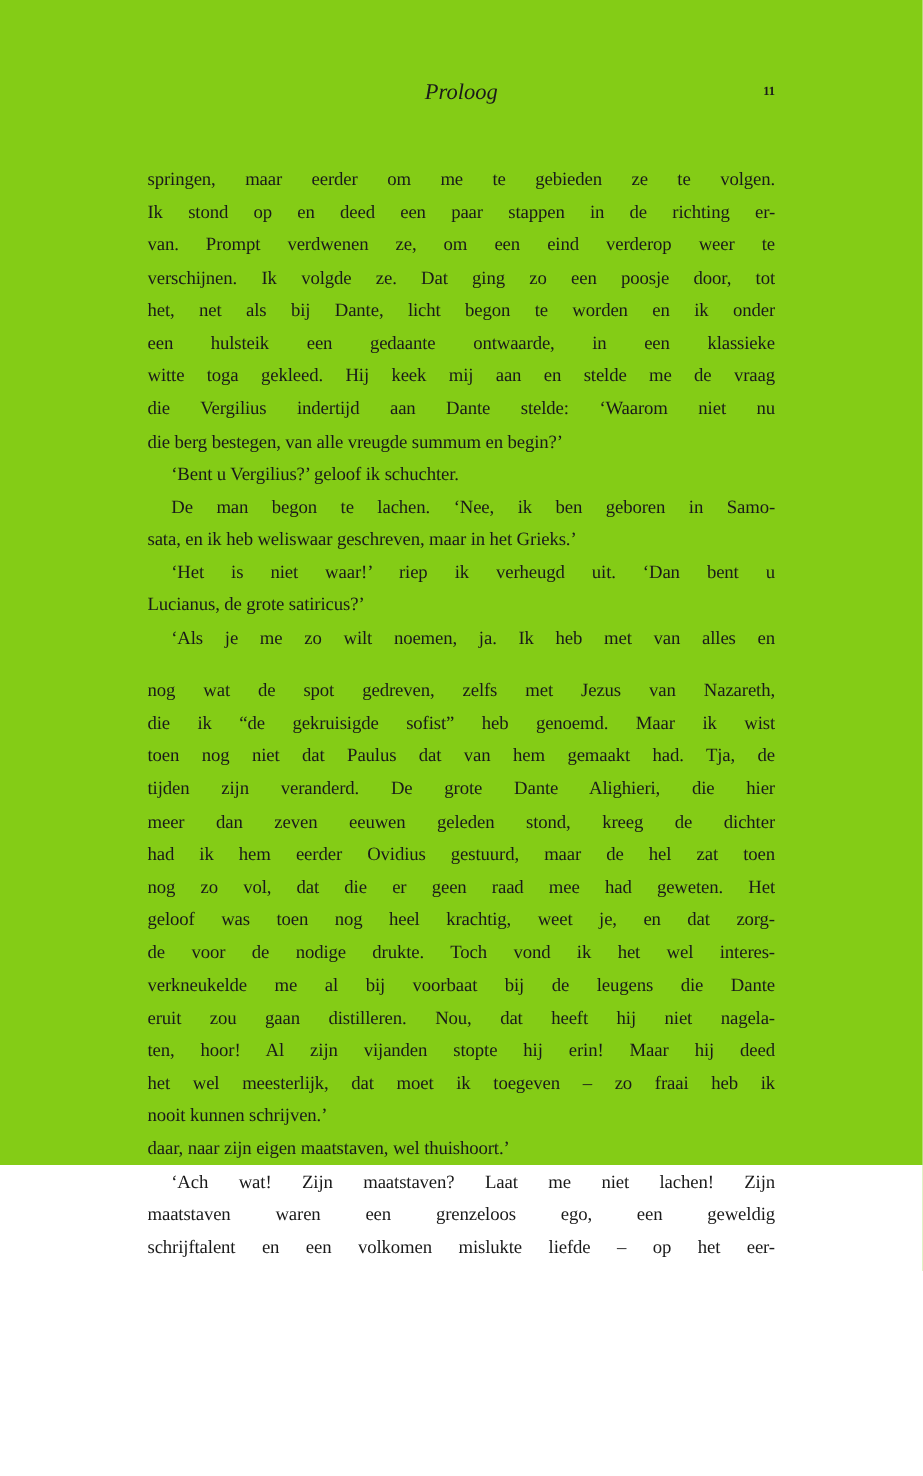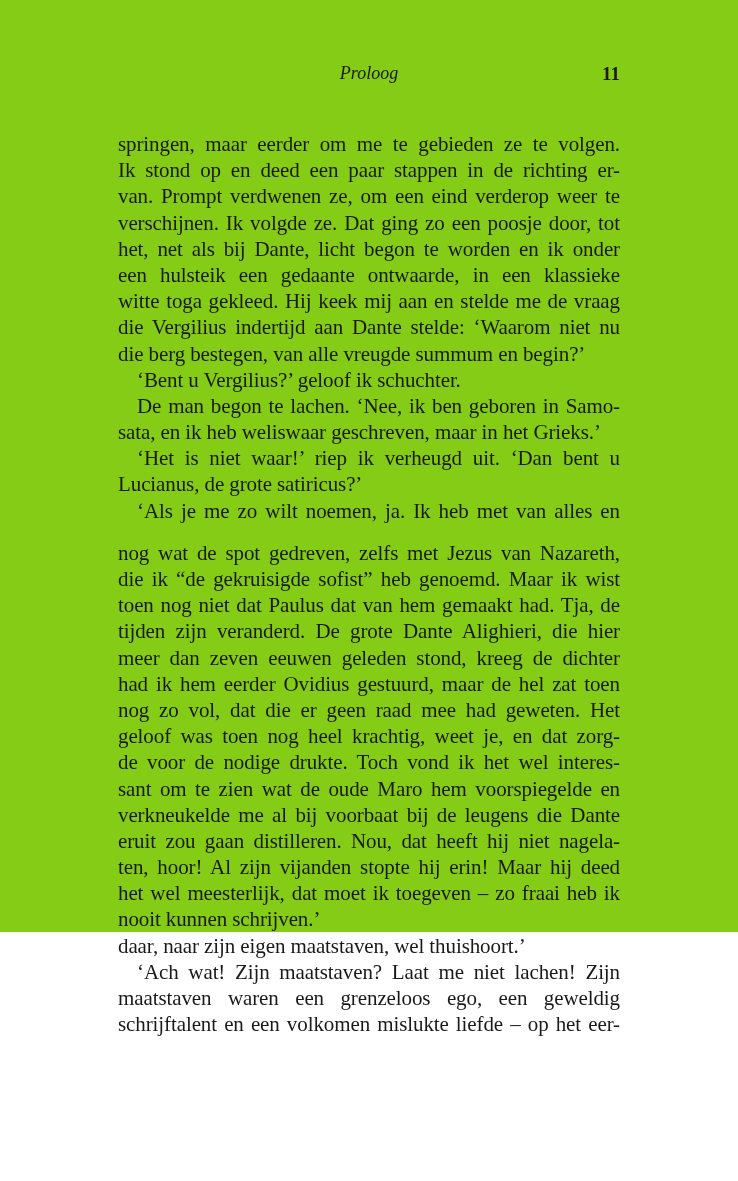--- a/index.html
+++ b/index.html
@@ -36,34 +36,34 @@
     text-align: center;
     font-style: italic;
     font-size: 18px;
     line-height: 26px;
     color: #1a1a1a;
   }
   .page-number {
     position: absolute;
     right: 118px;
     top: 1px;
-    font-size: 19px;
+    font-size: 10px;
     line-height: 26px;
     color: #1a1a1a;
     font-weight: bold;
   }
   .body-text {
     position: absolute;
     top: 131px;
     left: 118px;
     width: 502px;
   }
   .line {
     display: block;
-    font-size: 21px;
+    font-size: 15px;
     line-height: 26.2px;
     height: 26.2px;
     white-space: nowrap;
     text-align: justify;
     text-align-last: justify;
     letter-spacing: -0.1px;
     overflow: visible;
   }
   .line.last {
     text-align: left;
@@ -103,21 +103,20 @@
       <div class="line indent" style="white-space: normal; overflow: hidden;">‘Als je me zo wilt noemen, ja. Ik heb met van alles en</div>
       <div class="line" style="white-space: normal; overflow: hidden; margin-top: 16px;">nog wat de spot gedreven, zelfs met Jezus van Nazareth,</div>
       <div class="line" style="white-space: normal; overflow: hidden;">die ik “de gekruisigde sofist” heb genoemd. Maar ik wist</div>
       <div class="line" style="white-space: normal; overflow: hidden;">toen nog niet dat Paulus dat van hem gemaakt had. Tja, de</div>
       <div class="line" style="white-space: normal; overflow: hidden;">tijden zijn veranderd. De grote Dante Alighieri, die hier</div>
       <div class="line" style="white-space: normal; overflow: hidden;">meer dan zeven eeuwen geleden stond, kreeg de dichter</div>
       <div class="line" style="white-space: normal; overflow: hidden;">had ik hem eerder Ovidius gestuurd, maar de hel zat toen</div>
       <div class="line" style="white-space: normal; overflow: hidden;">nog zo vol, dat die er geen raad mee had geweten. Het</div>
       <div class="line" style="white-space: normal; overflow: hidden;">geloof was toen nog heel krachtig, weet je, en dat zorg-</div>
       <div class="line" style="white-space: normal; overflow: hidden;">de voor de nodige drukte. Toch vond ik het wel interes-</div>
-      <div class="line" style="white-space: normal; overflow: hidden;">sant om te zien wat de oude Maro hem voorspiegelde en</div>
       <div class="line" style="white-space: normal; overflow: hidden;">verkneukelde me al bij voorbaat bij de leugens die Dante</div>
       <div class="line" style="white-space: normal; overflow: hidden;">eruit zou gaan distilleren. Nou, dat heeft hij niet nagela-</div>
       <div class="line" style="white-space: normal; overflow: hidden;">ten, hoor! Al zijn vijanden stopte hij erin! Maar hij deed</div>
       <div class="line" style="white-space: normal; overflow: hidden;">het wel meesterlijk, dat moet ik toegeven – zo fraai heb ik</div>
       <div class="line last">nooit kunnen schrijven.’</div>
       <div class="line last">daar, naar zijn eigen maatstaven, wel thuishoort.’</div>
       <div class="line indent" style="white-space: normal; overflow: hidden;">‘Ach wat! Zijn maatstaven? Laat me niet lachen! Zijn</div>
       <div class="line" style="white-space: normal; overflow: hidden;">maatstaven waren een grenzeloos ego, een geweldig</div>
       <div class="line" style="white-space: normal; overflow: hidden;">schrijftalent en een volkomen mislukte liefde – op het eer-</div>
     </div>

